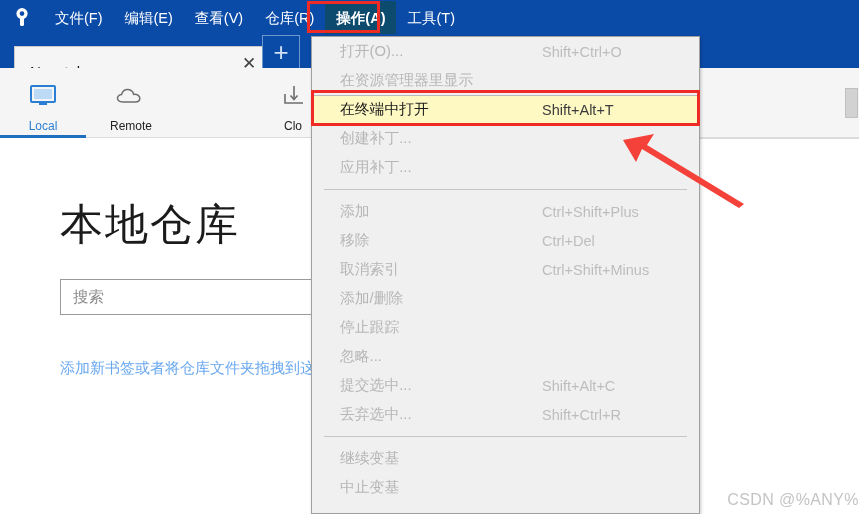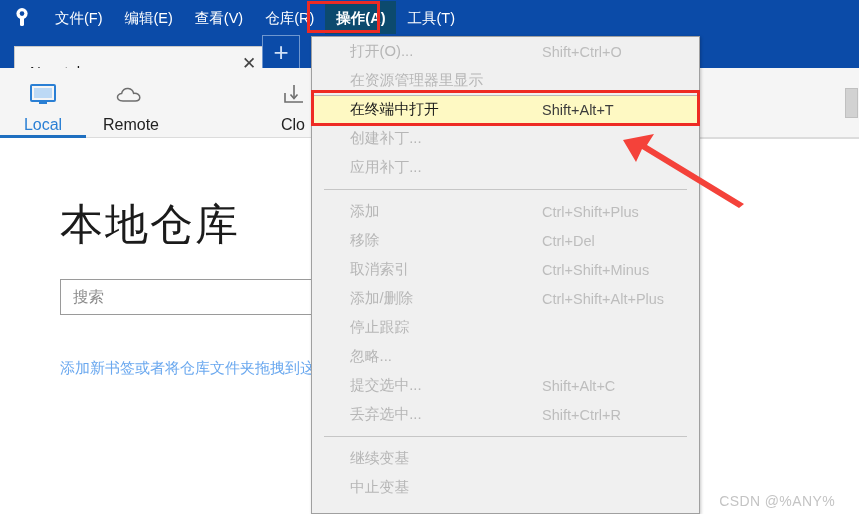--- a/index.html
+++ b/index.html
@@ -99,21 +99,21 @@
     border-bottom: 1px solid #dcdcdc;
   }
   .tool-btn {
     position: absolute;
     top: 8px;
     width: 86px; height: 58px;
     display: flex; flex-direction: column; align-items: center; justify-content: flex-start;
     padding-top: 5px;
   }
   .tool-ico { height: 30px; display: flex; align-items: center; justify-content: center; }
-  .tool-label { font-size: 16px; color: #222; margin-top: 8px; }
+  .tool-label { font-size: 12px; color: #222; margin-top: 8px; }
   .tool-btn.sel .tool-label { color: #2a7fd4; }
   .tool-underline {
     position: absolute; left: 0; top: 135px;
     width: 86px; height: 3px; background: #1e6fc0;
   }
   .tool-sep {
     position: absolute;
     top: 80px; width: 1px; height: 46px; background: #cfcfcf;
   }
 
@@ -153,21 +153,21 @@
     box-shadow: 1px 1px 3px rgba(0,0,0,0.22);
     z-index: 40;
     overflow: hidden;
   }
   .mi {
     position: relative;
     height: 29px;
     display: flex; align-items: center;
     font-size: 14.8px;
     color: #b6b6b6;
-    padding-left: 38px;
+    padding-left: 28px;
     white-space: nowrap;
   }
   .mi.enabled { color: #1a1a1a; }
   .mi.highlight {
     background: #fef9c3;
     border-top: 1px solid #b9b9b9;
     border-bottom: 1px solid #c8c8c8;
   }
   .mi .accel {
     position: absolute;
@@ -200,22 +200,22 @@
   }
 
   
   .arrow-svg {
     position: absolute; left: 620px; top: 118px;
     z-index: 58; pointer-events: none;
   }
 
   
   .watermark {
-    position: absolute; right: 24px; bottom: 5px;
-    color: #c4c4c4; font-size: 14px;
+    position: absolute; right: 0; bottom: 5px;
+    color: #c4c4c4; font-size: 16px;
     letter-spacing: 0.4px;
     z-index: 70;
   }
 
   
   .right-panel-line {
     position: absolute; left: 700px; top: 138px;
     width: 159px; height: 1px; background: #dcdcdc;
     z-index: 10;
   }
@@ -331,21 +331,20 @@
     <div class="mi">
       <span>移除</span>
       <span class="accel">Ctrl+Del</span>
     </div>
     <div class="mi">
       <span>取消索引</span>
       <span class="accel">Ctrl+Shift+Minus</span>
     </div>
     <div class="mi">
       <span>添加/删除</span>
-      <span class="accel">Ctrl+Shift+Alt+Plus</span>
     </div>
     <div class="mi">
       <span>停止跟踪</span>
       <span class="accel"></span>
     </div>
     <div class="mi">
       <span>忽略...</span>
       <span class="accel"></span>
     </div>
     <div class="mi">

